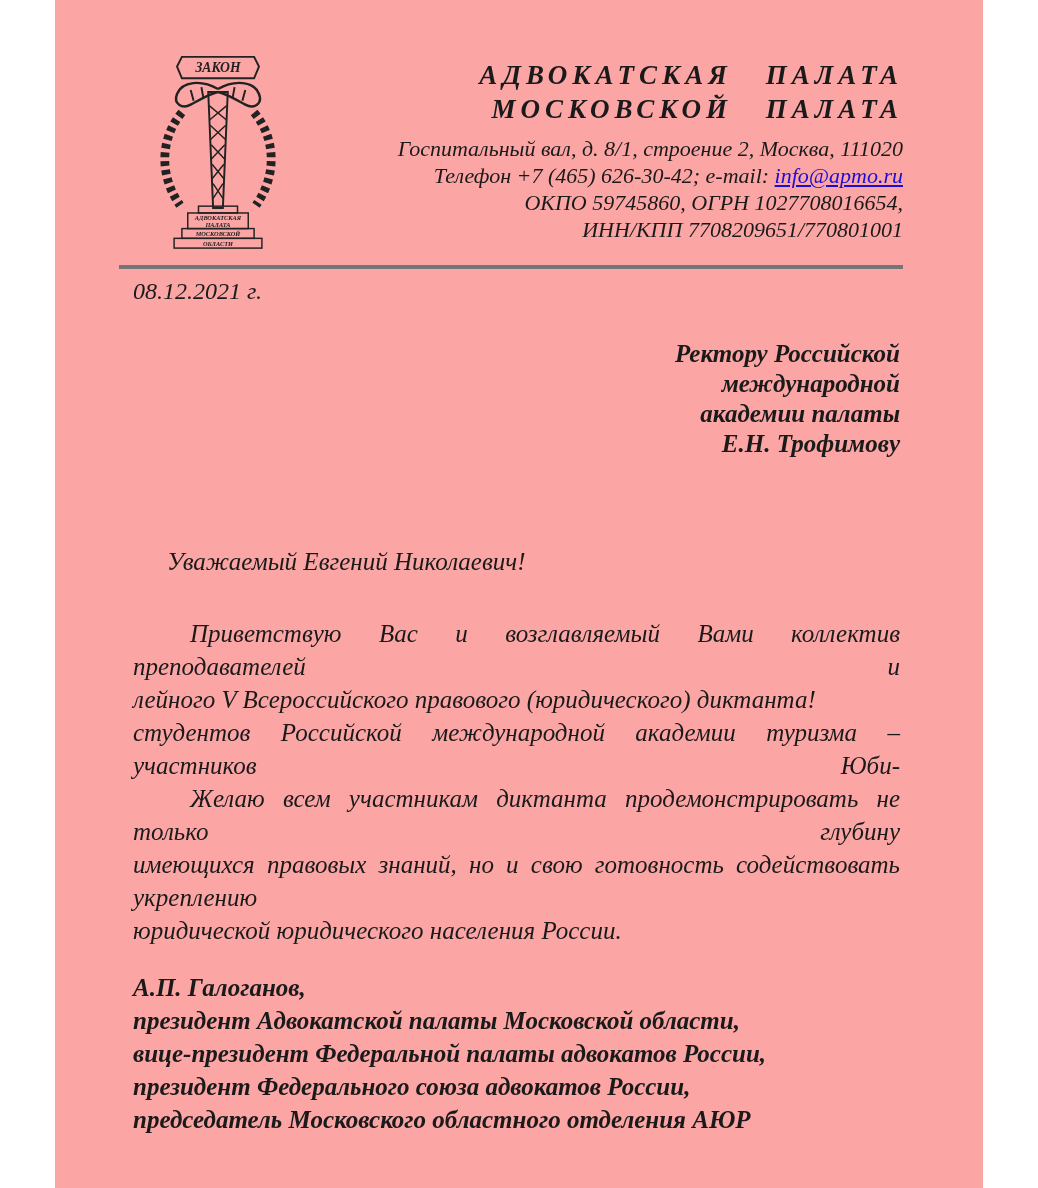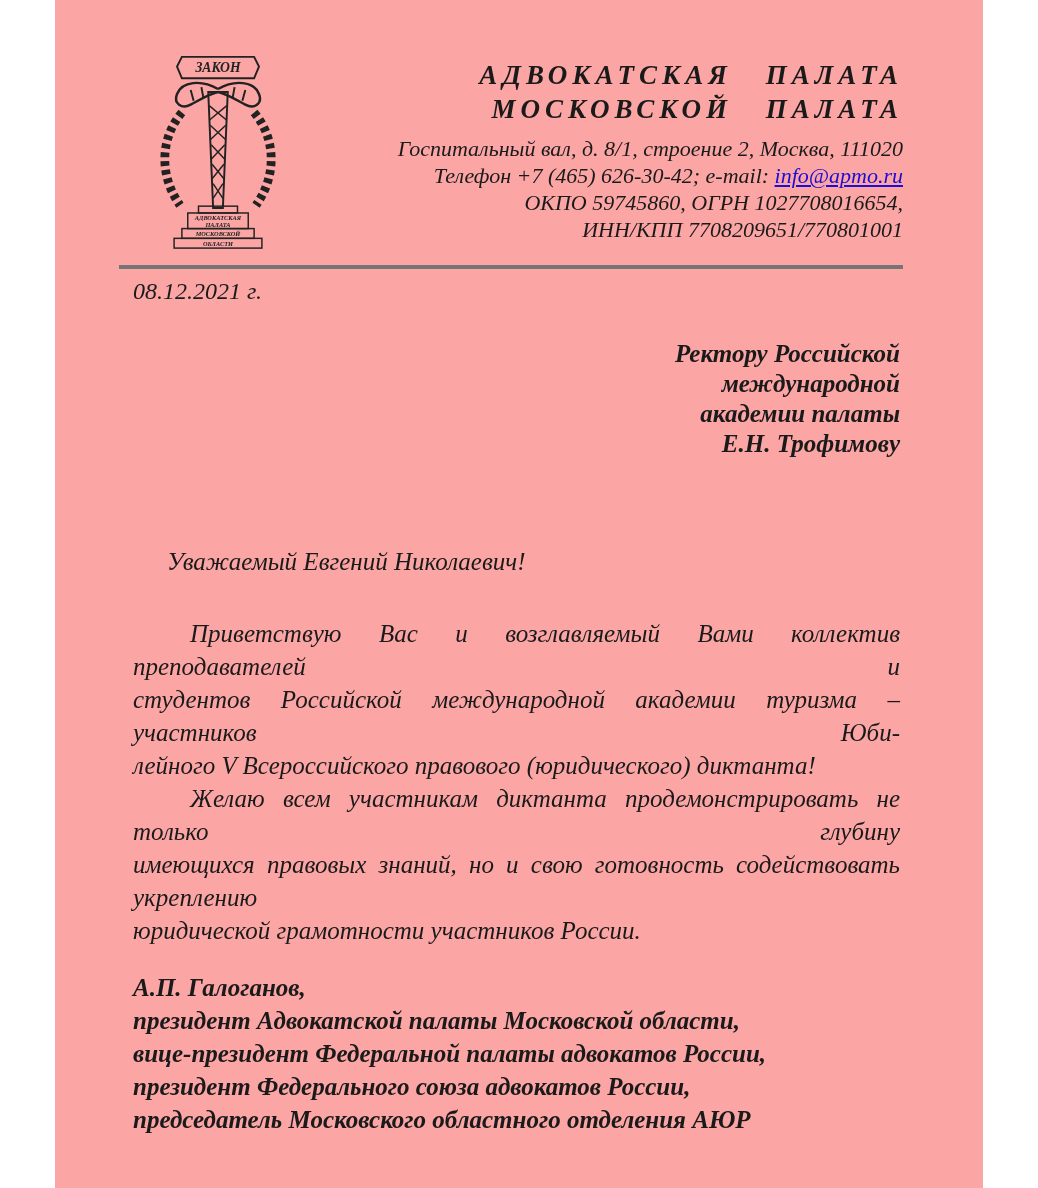--- a/index.html
+++ b/index.html
@@ -106,25 +106,25 @@
     <div>Ректору Российской</div>
     <div>международной</div>
     <div>академии палаты</div>
     <div>Е.Н. Трофимову</div>
   </div>
 
   <div class="salutation">Уважаемый Евгений Николаевич!</div>
 
   <div class="body-text">
     <div class="bline first just">Приветствую Вас и возглавляемый Вами коллектив преподавателей и</div>
+    <div class="bline">лейного V Всероссийского правового (юридического) диктанта!</div>
     <div class="bline just">студентов Российской международной академии туризма – участников Юби-</div>
-    <div class="bline">лейного V Всероссийского правового (юридического) диктанта!</div>
     <div class="bline first just">Желаю всем участникам диктанта продемонстрировать не только глубину</div>
     <div class="bline just">имеющихся правовых знаний, но и свою готовность содействовать укреплению</div>
-    <div class="bline">юридической грамотности участников России.</div>
+    <div class="bline">юридической юридического населения России.</div>
   </div>
 
   <div class="signature">
     <div>А.П. Галоганов,</div>
     <div>президент Адвокатской палаты Московской области,</div>
     <div>вице-президент Федеральной палаты адвокатов России,</div>
     <div>президент Федерального союза адвокатов России,</div>
     <div>председатель Московского областного отделения АЮР</div>
   </div>
 

